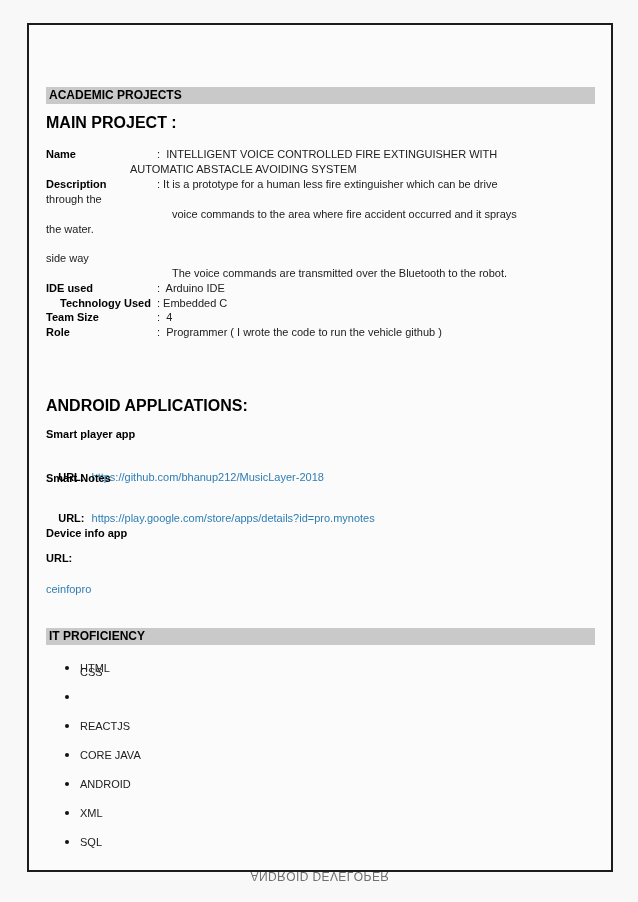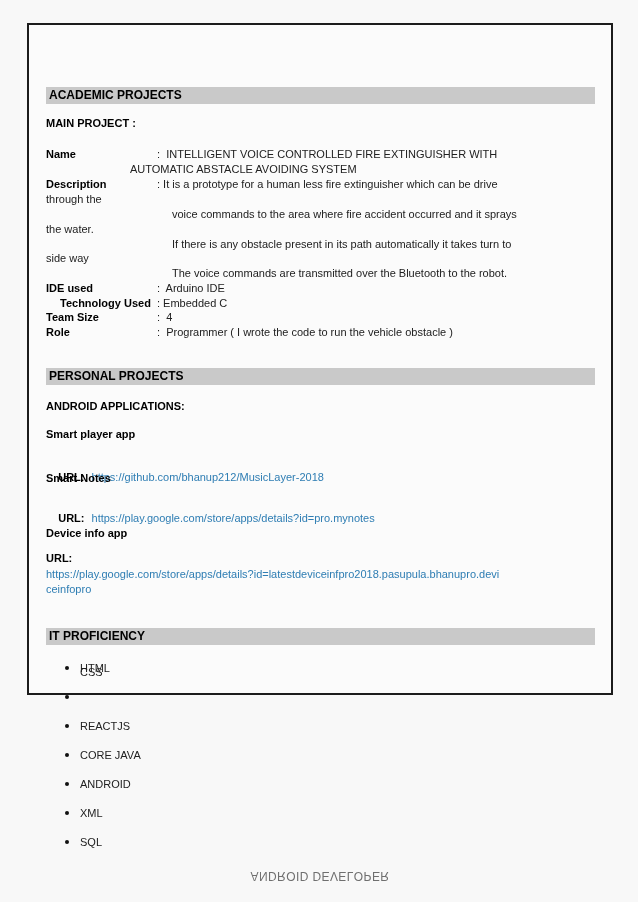--- a/index.html
+++ b/index.html
@@ -5,32 +5,32 @@
   html,body{margin:0;padding:0;}
   body{
     width:638px;height:902px;
     background:#f8f8f8;
     font-family:"Liberation Sans", sans-serif;
     position:relative;overflow:hidden;
     -webkit-font-smoothing:antialiased;
   }
   .page{
     position:absolute;left:27px;top:23px;
-    width:586px;height:672px;
+    width:586px;height:849px;
     border:2px solid #1c1c1c;
     box-sizing:border-box;
     background:#fbfbfb;
   }
   .t{
     position:absolute;
     font-size:11px;line-height:14px;
     color:#212121;white-space:pre;
   }
   .b{font-weight:bold;color:#000;}
-  .h12{font-size:11px;}
+  .h12{font-size:16px;}
   .banner{
     position:absolute;left:17px;width:549px;height:17px;
     background:#c9c9c9;
     font-weight:bold;font-size:12px;line-height:17px;
     color:#000;padding-left:3px;box-sizing:border-box;
     white-space:pre;
   }
   .link{color:#2e7db3;cursor:pointer;text-decoration:none;}
   .url-lbl{font-weight:bold;color:#000;margin-right:7px;}
   .bullet{
@@ -56,53 +56,50 @@
 
   <div class="t b" style="left:17px;top:122px">Name</div>
   <div class="t" style="left:101px;top:137px">AUTOMATIC ABSTACLE AVOIDING SYSTEM</div>
   <div class="t" style="left:128px;top:122px">:  INTELLIGENT VOICE CONTROLLED FIRE EXTINGUISHER WITH</div>
 
   <div class="t b" style="left:17px;top:152px">Description</div>
   <div class="t" style="left:128px;top:152px">: It is a prototype for a human less fire extinguisher which can be drive</div>
   <div class="t" style="left:17px;top:167px">through the</div>
   <div class="t" style="left:143px;top:182px">voice commands to the area where fire accident occurred and it sprays</div>
   <div class="t" style="left:17px;top:197px">the water.</div>
-  <div class="t" style="left:143px;top:212px">If there is any obstacle present in its path automatically it takes turn to</div>
   <div class="t" style="left:17px;top:226px">side way</div>
   <div class="t" style="left:143px;top:241px">The voice commands are transmitted over the Bluetooth to the robot.</div>
 
   <div class="t b" style="left:17px;top:256px">IDE used</div>
   <div class="t" style="left:128px;top:256px">:  Arduino IDE</div>
 
   <div class="t b" style="left:31px;top:271px">Technology Used</div>
   <div class="t" style="left:128px;top:271px">: Embedded C</div>
 
   <div class="t b" style="left:17px;top:285px">Team Size</div>
   <div class="t" style="left:128px;top:285px">:  4</div>
 
   <div class="t b" style="left:17px;top:300px">Role</div>
-  <div class="t" style="left:128px;top:300px">:  Programmer ( I wrote the code to run the vehicle obstacle )</div>
+  <div class="t" style="left:128px;top:300px">:  Programmer ( I wrote the code to run the vehicle github )</div>
 
-  <div class="banner" style="top:343px">PERSONAL PROJECTS</div>
 
   <div class="t b h12" style="left:17px;top:374px">ANDROID APPLICATIONS:</div>
 
   <div class="t b" style="left:17px;top:402px">Smart player app</div>
   <div class="t" style="left:17px;top:431px">
     <span class="url-lbl">URL:</span><span class="link">https://github.com/bhanup212/MusicLayer-2018</span>
   </div>
 
   <div class="t b" style="left:17px;top:446px">Smart Notes</div>
   <div class="t" style="left:17px;top:472px">
     <span class="url-lbl">URL:</span><span class="link">https://play.google.com/store/apps/details?id=pro.mynotes</span>
   </div>
 
   <div class="t b" style="left:17px;top:501px">Device info app</div>
   <div class="t b" style="left:17px;top:526px">URL:</div>
-  <div class="t link" style="left:17px;top:542px">https://play.google.com/store/apps/details?id=latestdeviceinfpro2018.pasupula.bhanupro.devi</div>
   <div class="t link" style="left:17px;top:557px">ceinfopro</div>
 
   <div class="banner" style="top:603px">IT PROFICIENCY</div>
 
   <span class="bullet" style="left:36px;top:641px"></span>
   <div class="t" style="left:51px;top:636px">HTML</div>
 
   <span class="bullet" style="left:36px;top:670px"></span>
   <div class="t" style="left:51px;top:640px">CSS</div>
 

